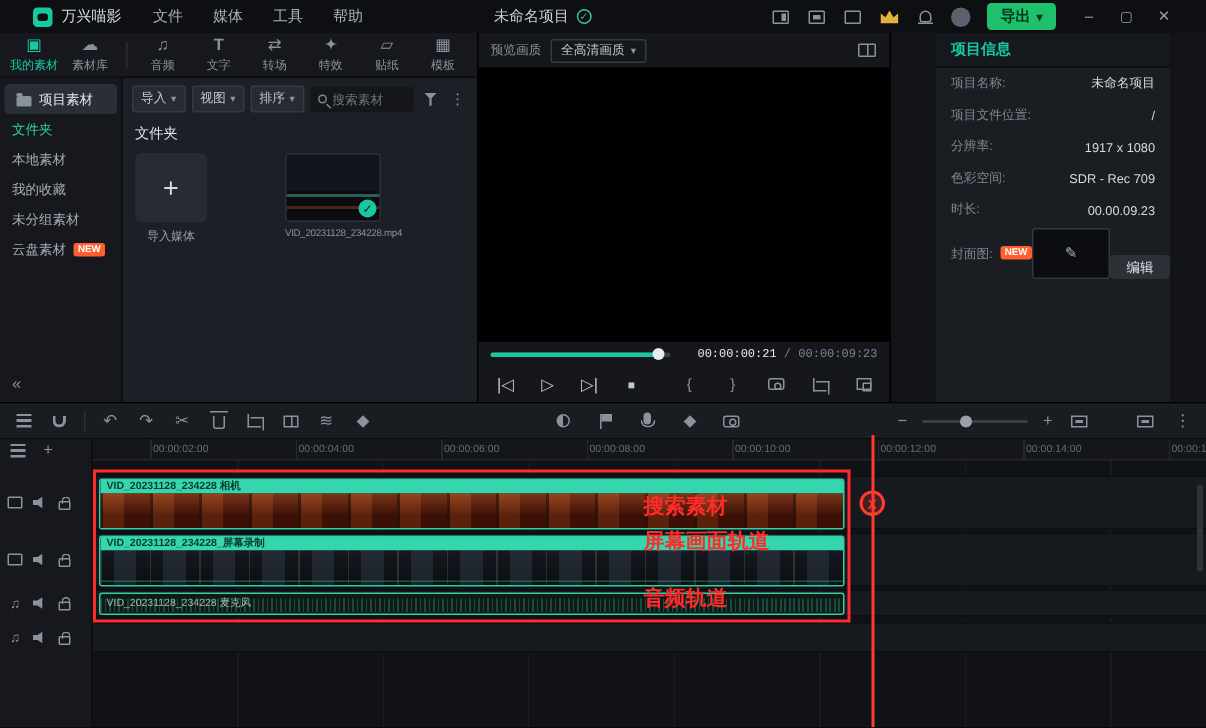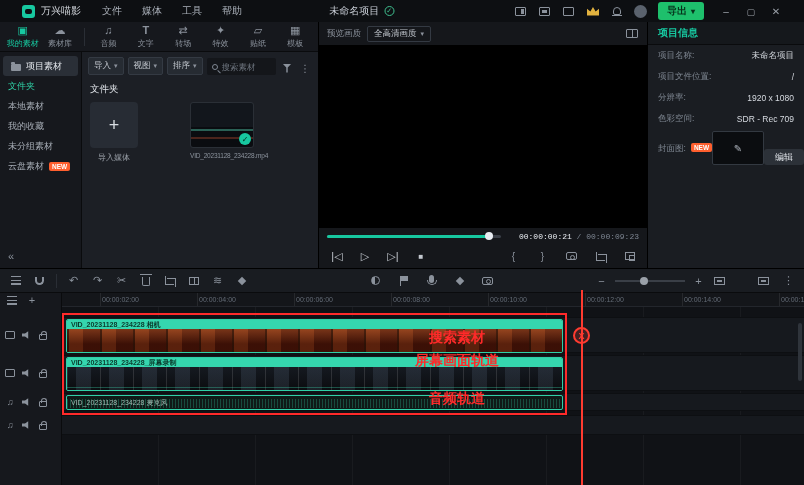--- a/index.html
+++ b/index.html
@@ -45,21 +45,21 @@
   .side-item.active { background:#2a2f37; border-radius:3px; margin:0 3px; color:#e2e6eb; }
   .side-item.teal { color:#2fd0a6; }
   .i-folder { width:10px; height:7px; background:#8b929c; border-radius:1px; position:relative; margin-top:2px; flex:0 0 auto; }
   .i-folder::before { content:""; position:absolute; top:-2px; left:0; width:4px; height:2px; background:#8b929c; border-radius:1px 1px 0 0; }
   .badge { background:#ff5f2e; color:#fff; font-size:6.5px; font-weight:bold; border-radius:2px; padding:0px 3px; line-height:9px; }
   .collapse { position:absolute; bottom:6px; left:8px; color:#8b929c; font-size:11px; cursor:pointer; }
   .collapse::before{ content:"«"; }
 
   
   .media { position:absolute; top:52px; left:82px; width:236px; height:216px; background:#1c1f25; }
-  .media-toolbar { display:flex; align-items:flex-end; gap:4px; padding:5px 6px 4px 6px; }
+  .media-toolbar { display:flex; align-items:center; gap:4px; padding:5px 6px 4px 6px; }
   .dropbtn { display:flex; align-items:center; gap:3px; background:#262b32; border:1px solid #343a43; border-radius:2px; padding:2px 5px; font-size:8.5px; color:#c2c7ce; cursor:pointer; white-space:nowrap; }
   .dropbtn .car { font-size:7px; color:#8b929c; }
   .searchbox { flex:1; display:flex; align-items:center; gap:4px; background:#14161a; border-radius:2px; height:17px; padding:0 5px; min-width:0; }
   .i-search { width:6px; height:6px; border:1px solid #7f8792; border-radius:50%; position:relative; flex:0 0 auto; }
   .i-search::after { content:""; position:absolute; left:5px; top:5px; width:4px; height:1px; background:#7f8792; transform:rotate(45deg); transform-origin:0 0; }
   .searchbox input { background:transparent; border:none; outline:none; color:#c2c7ce; font-size:8.5px; width:100%; font-family:"Liberation Sans",sans-serif; }
   .searchbox input::placeholder { color:#6d747e; }
   .i-funnel { width:9px; height:9px; background:#8b929c; clip-path:polygon(0 0,100% 0,58% 45%,58% 100%,42% 100%,42% 45%); }
   .mi { width:14px; height:14px; display:flex; align-items:center; justify-content:center; color:#8b929c; cursor:pointer; font-size:10px; }
   .section-lab { font-size:9.5px; color:#e2e6eb; padding:4px 8px 2px 8px; }
@@ -70,21 +70,21 @@
   .vcard { width:70px; cursor:pointer; }
   .vthumb { width:64px; height:46px; border-radius:3px; border:1px solid #2a2f36; position:relative; background:
       linear-gradient(transparent 0 26px, rgba(80,200,170,.45) 26px 28px, transparent 28px),
       linear-gradient(transparent 0 34px, rgba(140,60,40,.5) 34px 36px, transparent 36px),
       linear-gradient(180deg,#12161c 0 55%, #0a0c10 55%); }
   .vcheck { position:absolute; right:2px; bottom:2px; width:12px; height:12px; border-radius:50%; background:#17c8a0; color:#04281c; font-size:8px; display:flex; align-items:center; justify-content:center; }
   .vcheck::before{ content:"✓"; }
   .vname { font-size:6.5px; letter-spacing:-0.2px; color:#8b929c; margin-top:4px; white-space:nowrap; }
 
   
-  .preview { position:absolute; top:22px; left:318px; width:330px; height:246px; background:#15171b; border-left:1px solid #000; border-right:1px solid #000; }
+  .preview { position:absolute; top:22px; left:318px; width:276px; height:246px; background:#15171b; border-left:1px solid #000; border-right:1px solid #000; }
   .pv-top { height:23px; display:flex; align-items:center; gap:6px; padding:0 8px; }
   .pv-lab { font-size:8.5px; color:#8b929c; white-space:nowrap; }
   .pv-drop { display:flex; align-items:center; gap:4px; border:1px solid #343a43; border-radius:2px; padding:1px 6px; font-size:8.5px; color:#c2c7ce; cursor:pointer; white-space:nowrap; }
   .pv-top .right { margin-left:auto; }
   .i-compare { width:12px; height:9px; border:1px solid #8b929c; border-radius:1px; position:relative; }
   .i-compare::after { content:""; position:absolute; left:5px; top:0; width:1px; height:100%; background:#8b929c; }
   .pv-video { height:183px; background:#000; }
   .pv-seek { height:16px; display:flex; align-items:center; gap:18px; padding:0 8px; }
   .seek-track { position:relative; width:212px; height:3px; background:#3a3f47; border-radius:2px; cursor:pointer; }
   .seek-fill { position:absolute; left:0; top:0; height:3px; width:93%; background:#17c8a0; border-radius:2px; }
@@ -97,21 +97,21 @@
   .pv-ctrl .rgt { margin-left:auto; display:flex; align-items:center; gap:14px; }
   .pico { width:15px; height:14px; display:flex; align-items:center; justify-content:center; color:#8b929c; cursor:pointer; font-size:10px; }
   .i-cam { width:11px; height:8px; border:1px solid #8b929c; border-radius:2px; position:relative; }
   .i-cam::after { content:""; position:absolute; left:3px; top:1.5px; width:3px; height:3px; border:1px solid #8b929c; border-radius:50%; }
   .i-crop { width:9px; height:9px; border-left:1px solid #8b929c; border-bottom:1px solid #8b929c; position:relative; }
   .i-crop::after { content:""; position:absolute; right:-2px; top:2px; width:8px; height:8px; border-right:1px solid #8b929c; border-top:1px solid #8b929c; }
   .i-full { width:10px; height:8px; border:1px solid #8b929c; position:relative; }
   .i-full::after { content:""; position:absolute; left:3px; top:2px; width:4px; height:4px; border:1px solid #8b929c; }
 
   
-  .info { position:absolute; top:22px; left:648px; width:156px; height:246px; background:#1a1d22; }
+  .info { position:absolute; top:22px; left:624px; width:156px; height:246px; background:#1a1d22; }
   .info-head { height:23px; display:flex; align-items:center; padding:0 10px; background:#15181c; border-bottom:1px solid #0a0b0d; }
   .info-title { color:#17c8a0; font-size:10px; font-weight:bold; }
   .info-row { display:flex; align-items:center; justify-content:space-between; padding:0 10px; height:21px; }
   .info-lab { color:#7f8792; font-size:8.5px; white-space:nowrap; }
   .info-val { color:#d6dae0; font-size:8.5px; white-space:nowrap; }
   .cover-wrap { display:flex; justify-content:space-between; padding:0 10px; }
   .cover-left { display:flex; align-items:flex-start; gap:5px; padding-top:14px; }
   .cover-thumb { width:52px; height:34px; background:#0b0d10; border:1px solid #333941; border-radius:2px; display:flex; align-items:center; justify-content:center; color:#aab0b9; font-size:10px; cursor:pointer; }
   .cover-thumb::before { content:"✎"; }
   .edit-btn { margin-top:6px; width:40px; height:16px; background:#2c3138; border-radius:3px; color:#dfe3e8; font-size:9px; display:flex; align-items:center; justify-content:center; cursor:pointer; }
@@ -185,21 +185,21 @@
   .clip-a { top:1px; height:15px; background:#0f1a17; }
   .clip-a .alab { font-size:7px; color:#9fb8b0; line-height:13px; padding-left:4px; white-space:nowrap; position:relative; z-index:2; }
   .clip-a::before { content:""; position:absolute; left:0; right:0; top:3px; height:9px;
       background:repeating-linear-gradient(90deg, rgba(47,208,166,.55) 0 1px, transparent 1px 3px); opacity:.5; }
 
   .vscroll { position:absolute; right:2px; top:30px; width:4px; height:58px; border-radius:2px; background:#2f343b; cursor:pointer; }
 
   
   .anno-box { position:absolute; left:62px; top:313px; width:505px; height:102px; border:2px solid #ff2a2a; z-index:40; pointer-events:none; }
   .anno-lab { position:absolute; color:#ff2a2a; font-size:14px; font-weight:bold; z-index:41; white-space:nowrap; }
-  .anno-cam { left:429px; top:329px; } .anno-scr { left:415px; top:352px; } .anno-aud { left:429px; top:390px; }
+  .anno-cam { left:429px; top:329px; } .anno-scr { left:429px; top:352px; } .anno-aud { left:429px; top:390px; }
   .playhead { position:absolute; left:581px; top:290px; width:2px; height:195px; background:#ff3b30; z-index:42; }
   .ph-marker { position:absolute; left:573px; top:327px; width:17px; height:17px; border-radius:50%; border:2px solid #ff3b30; background:rgba(255,59,48,.2); color:#ff3b30; font-size:9px; font-weight:bold; display:flex; align-items:center; justify-content:center; z-index:43; }
 </style>
 </head>
 <body>
 
 <div class="app">
 
   <div class="menubar">
     <div class="logo"></div>
@@ -390,25 +390,29 @@
     <div class="info-row">
       <span class="info-lab">项目名称:</span>
       <span class="info-val">未命名项目</span>
     </div>
     <div class="info-row">
       <span class="info-lab">项目文件位置:</span>
       <span class="info-val">/</span>
     </div>
     <div class="info-row">
       <span class="info-lab">分辨率:</span>
-      <span class="info-val">1920 x 1080</span>
+      <span class="info-val">1917 x 1080</span>
     </div>
     <div class="info-row">
       <span class="info-lab">色彩空间:</span>
       <span class="info-val">SDR - Rec 709</span>
+    </div>
+    <div class="info-row">
+      <span class="info-lab">时长:</span>
+      <span class="info-val">00.00.09.23</span>
     </div>
     <div class="cover-wrap">
       <div class="cover-left">
         <span class="info-lab">封面图:</span>
         <span class="badge">NEW</span>
       </div>
       <div class="cover-right">
         <div class="cover-thumb"></div>
         <div class="edit-btn">编辑</div>
       </div>

